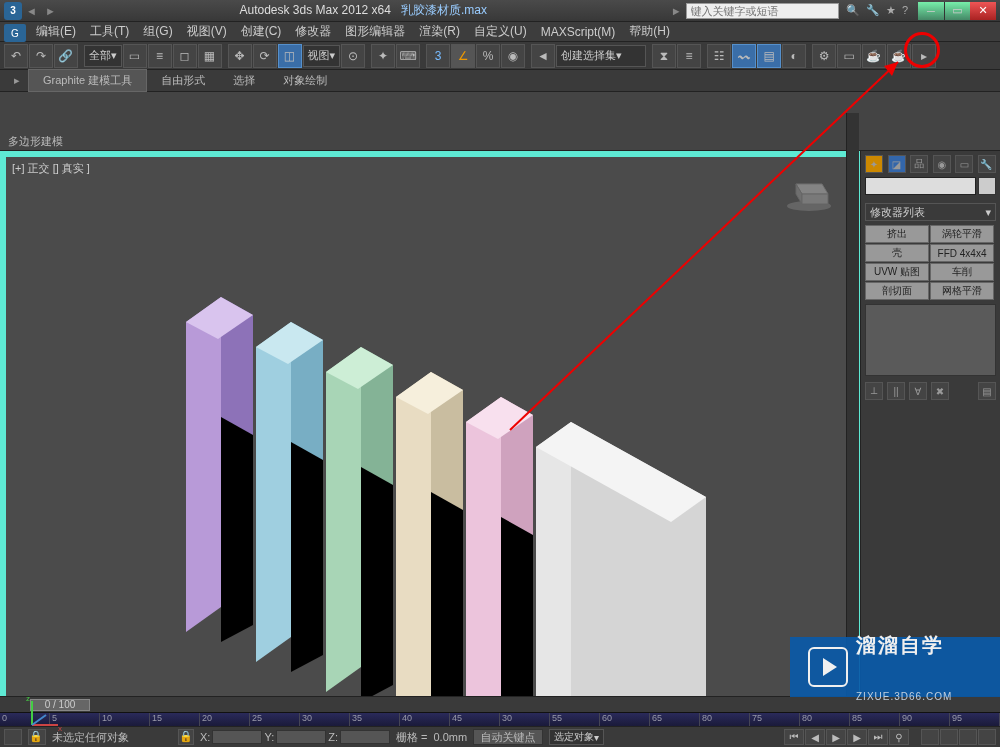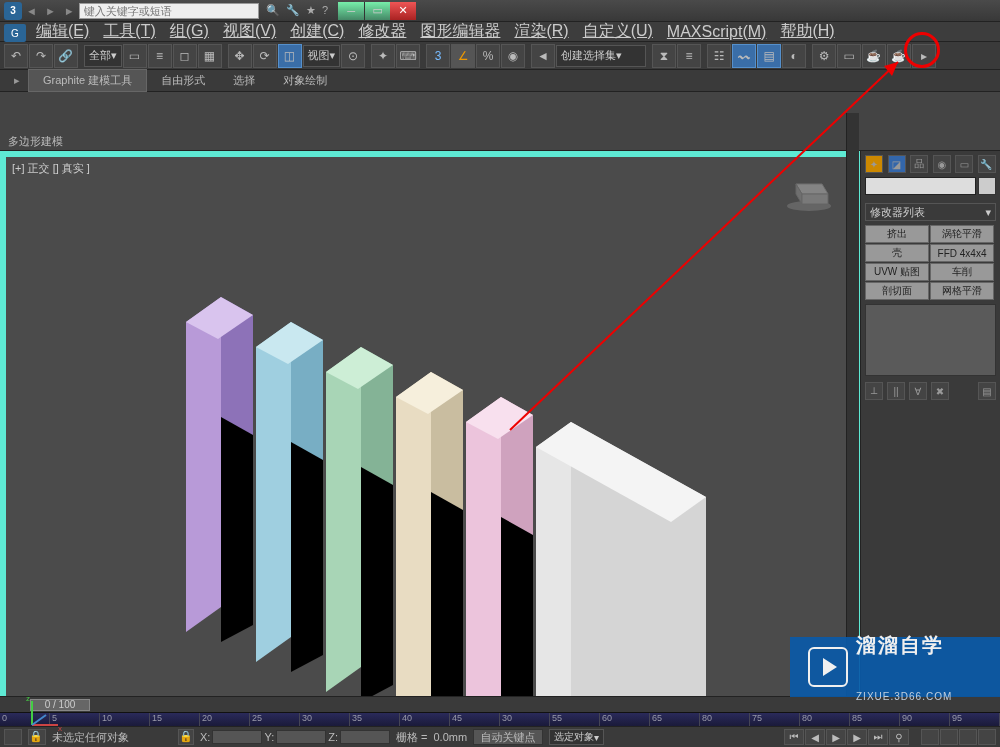--- a/index.html
+++ b/index.html
@@ -3,32 +3,32 @@
 <meta charset="utf-8">
 <style>
 * { margin: 0; padding: 0; box-sizing: border-box; font-family: "Microsoft YaHei", Arial, sans-serif; }
 body { width: 1000px; height: 747px; background: #444; overflow: hidden; position: relative; font-size: 11px; color: #ccc; }
 
 
 .titlebar { height: 22px; background: linear-gradient(#4a4a4a,#383838); display: flex; align-items: center; padding: 0 4px; border-bottom: 1px solid #222; }
 .titlebar .logo { width: 18px; height: 18px; background: #2a6596; border-radius: 3px; display: flex; align-items: center; justify-content: center; color: #fff; font-weight: bold; font-size: 10px; }
 .titlebar .title { flex: 1; text-align: center; color: #ddd; font-size: 12px; }
 .titlebar .arrow { color: #888; margin: 0 4px; cursor: pointer; }
-.titlebar input { width: 180px; height: 16px; background: #eee; border: 1px solid #999; font-size: 11px; padding: 0 4px; }
+.titlebar input { width: 153px; height: 16px; background: #eee; border: 1px solid #999; font-size: 11px; padding: 0 4px; }
 .titlebar .ticons { display: flex; gap: 6px; margin-left: 8px; }
 .titlebar .ticons span { color: #aaa; cursor: pointer; }
 .winbtns { display: flex; margin-left: 10px; }
 .winbtns div { width: 26px; height: 18px; display: flex; align-items: center; justify-content: center; font-size: 11px; cursor: pointer; }
 .winmin { background: linear-gradient(#7ea,#486); }
 .winmax { background: linear-gradient(#7ea,#486); border-left:1px solid #333;}
 .winclose { background: linear-gradient(#e55,#a22); color:#fff; }
 
 
 .menubar { height: 20px; background: #3d3d3d; display: flex; align-items: center; padding-left: 30px; gap: 2px; border-bottom: 1px solid #222; }
-.menubar span { padding: 2px 6px; color: #ccc; cursor: pointer; font-size: 16px; text-decoration: underline; }
+.menubar span { padding: 2px 6px; color: #ccc; cursor: pointer; font-size: 12px; }
 .appicon { position:absolute; left:4px; top:24px; width:22px; height:18px; background:#2a6596; border-radius:2px; color:#fff; font-size:10px; display:flex; align-items:center; justify-content:center; }
 
 
 .toolbar { height: 28px; background: #3a3a3a; display: flex; align-items: center; padding: 0 4px; gap: 1px; border-bottom: 1px solid #222; }
 .tbtn { width: 24px; height: 24px; background: #444; border: 1px solid #555; display: flex; align-items: center; justify-content: center; cursor: pointer; color: #bbb; font-size: 12px; }
 .tsep { width: 4px; height: 24px; }
 .tdrop { height: 22px; background: #333; border: 1px solid #555; color: #ccc; font-size: 11px; padding: 0 4px; display:flex; align-items:center; }
 .tbtn.blue { background:#3a6ea8; border-color:#5590cc;}
 .tbtn.orange { background:#555; color:#e90;}
 
@@ -88,20 +88,23 @@
 
 .vscroll { position:absolute; right:141px; top:113px; bottom:51px; width:13px; background:#333; border-left:1px solid #222;}
 </style>
 </head>
 <body>
 
 <div class="titlebar">
   <div class="logo">3</div>
   <span class="arrow">◄</span>
   <span class="arrow">►</span>
+  <div class="title">
+    <span>Autodesk 3ds Max  2012 x64</span> &nbsp; <span style="color:#9cf">乳胶漆材质.max</span>
+  </div>
   <span class="arrow">►</span>
   <input placeholder="键入关键字或短语" style="">
   <div class="ticons">
     <span>🔍</span>
     <span>🔧</span>
     <span>★</span>
     <span>?</span>
   </div>
   <div class="winbtns">
     <div class="winmin">─</div>

